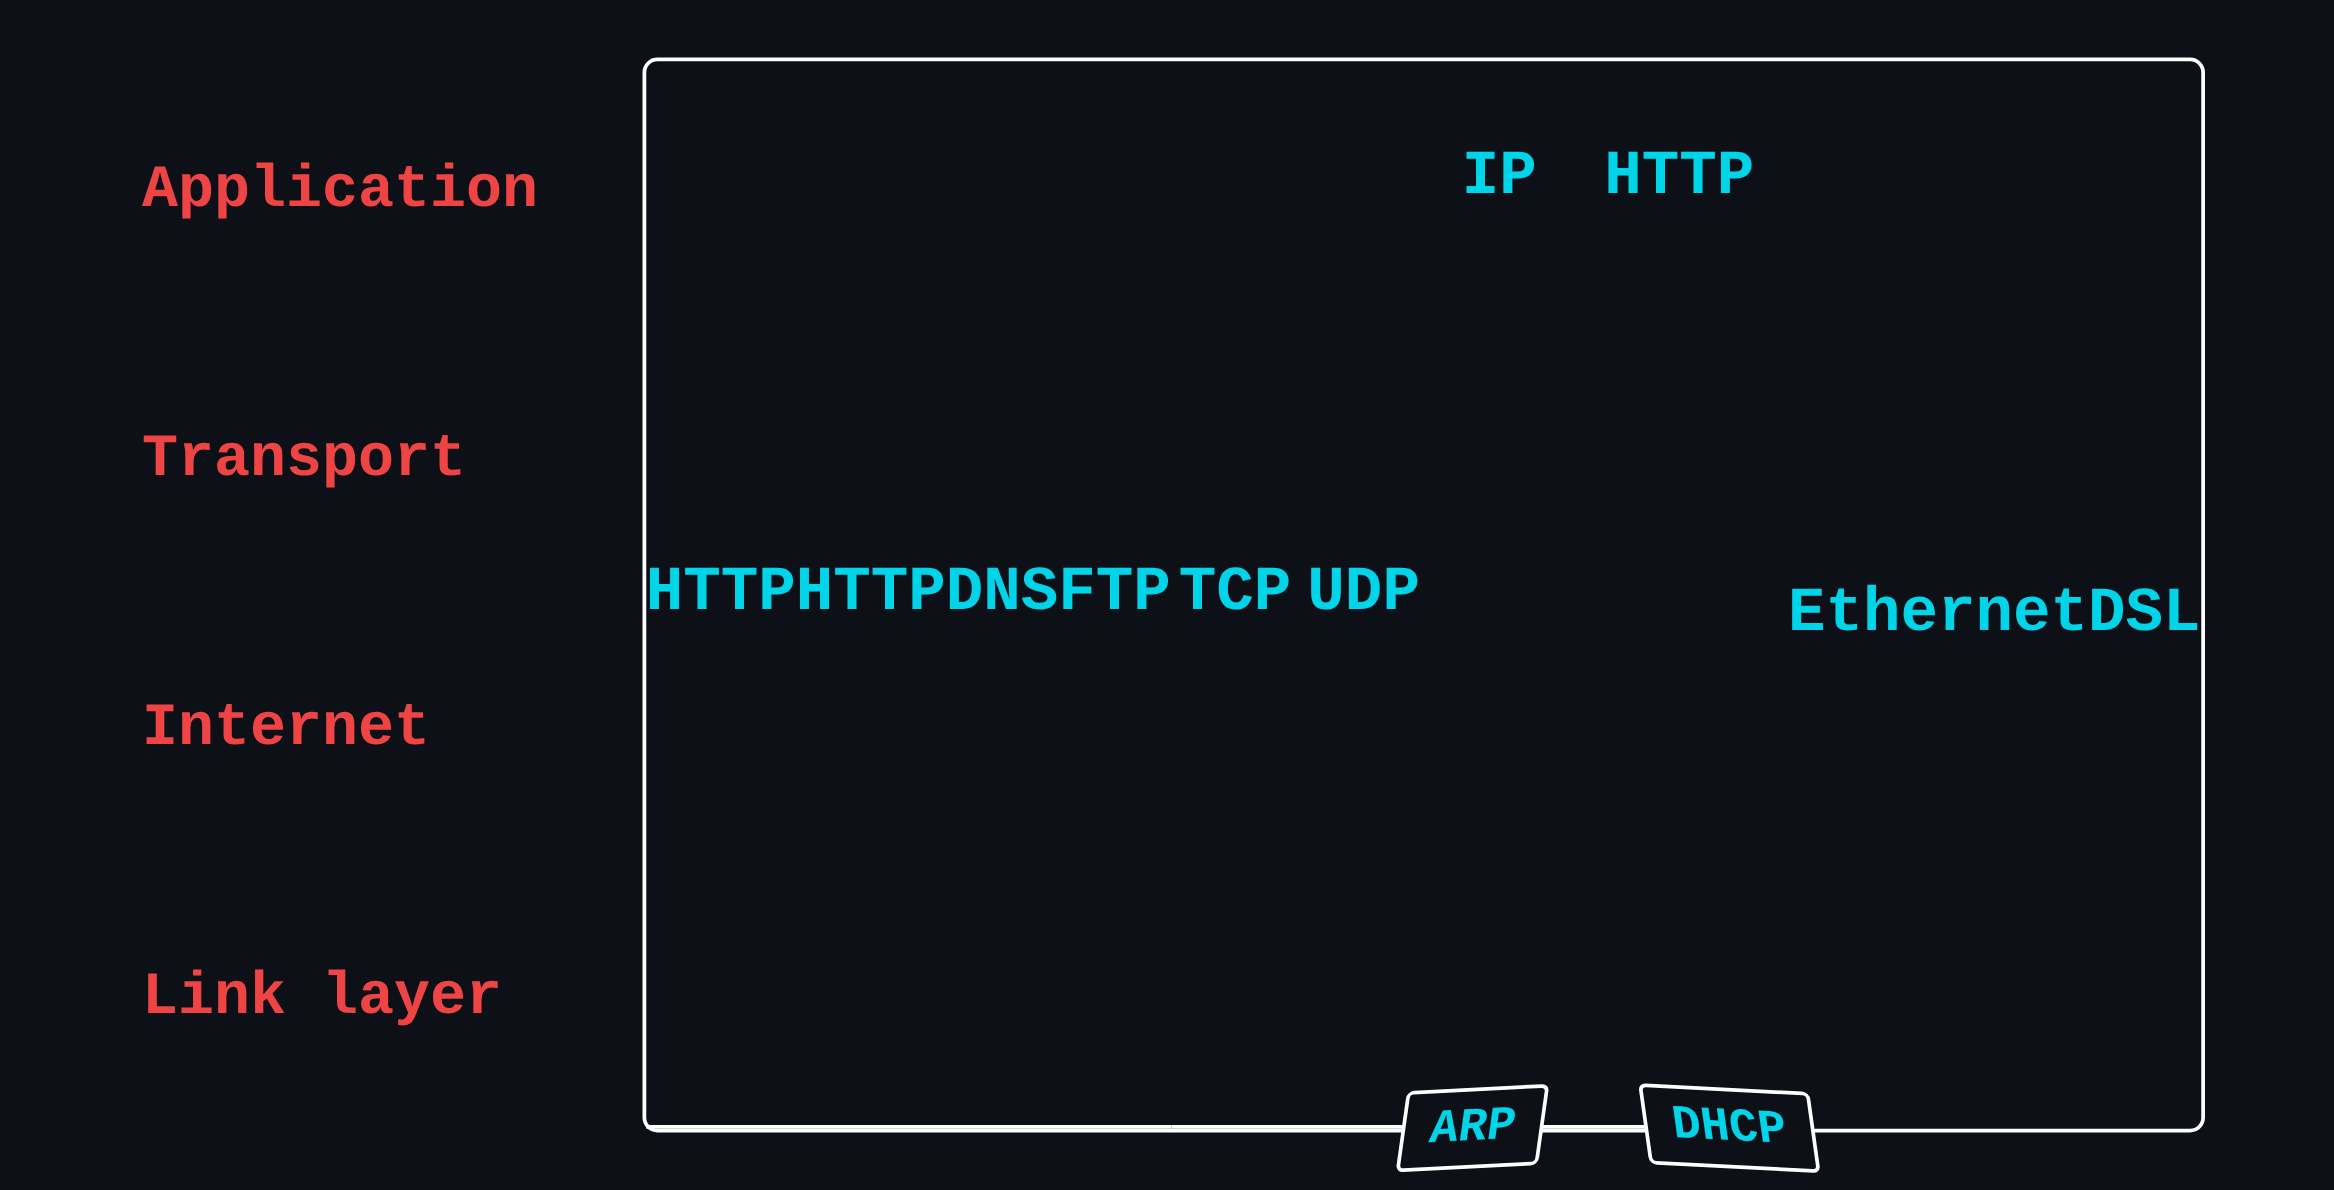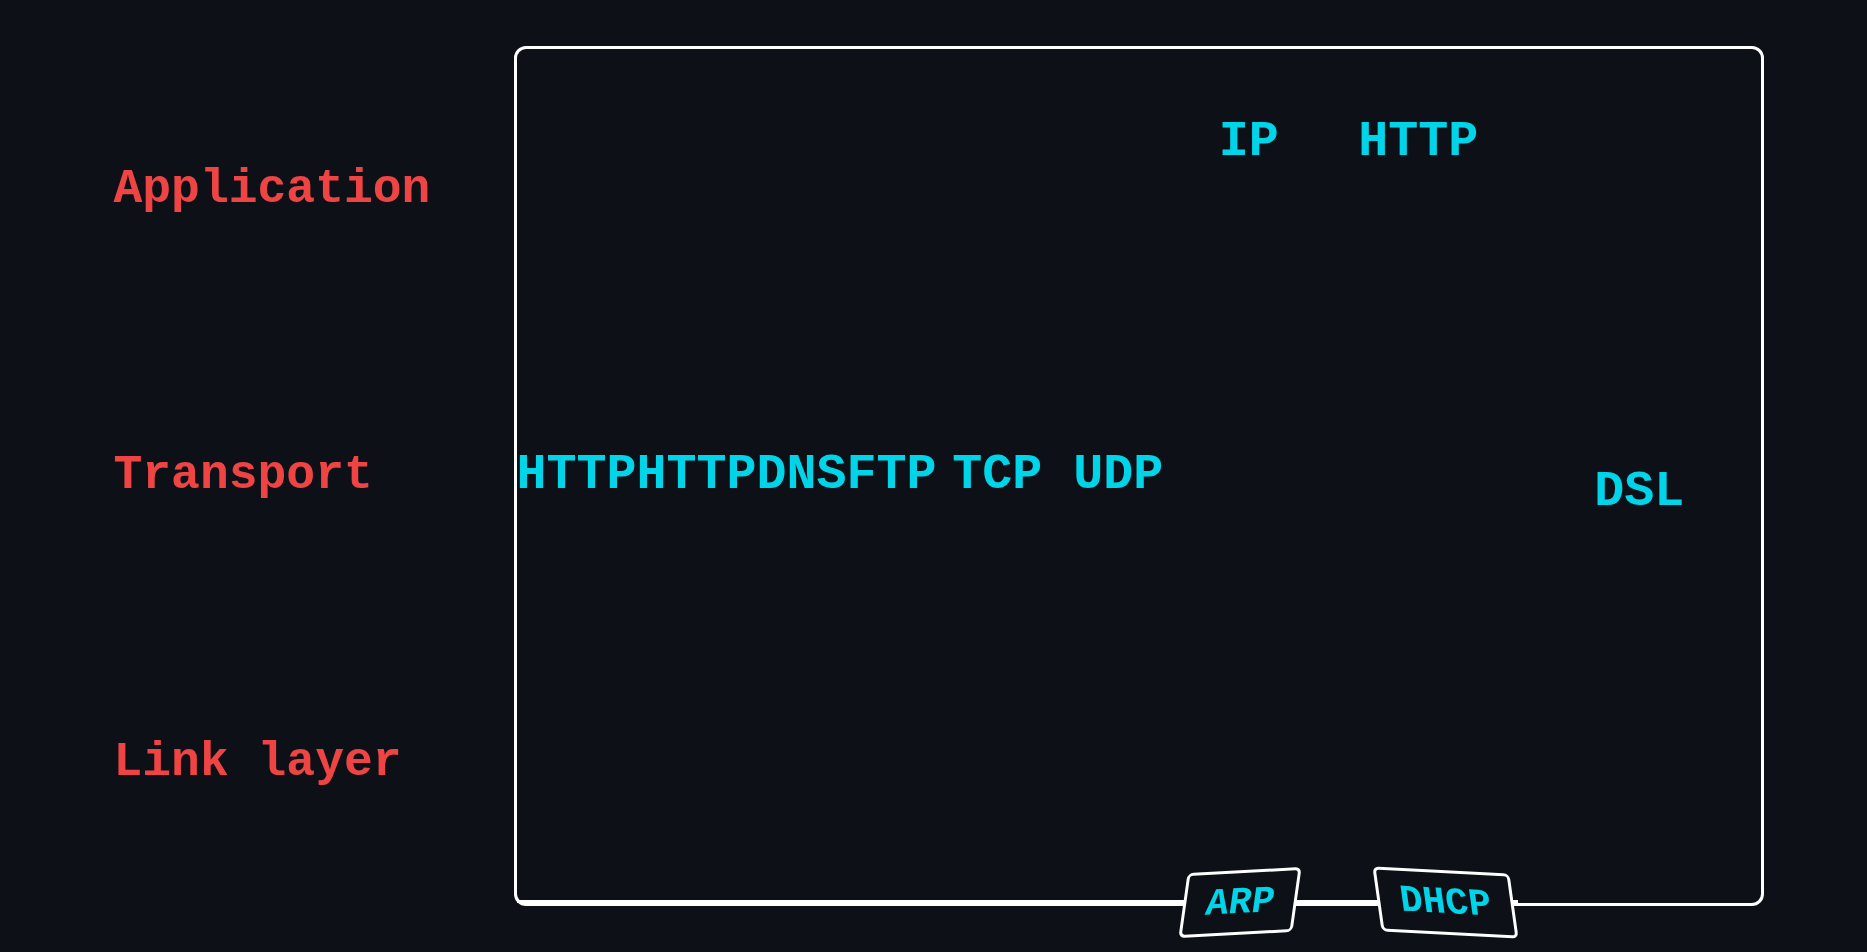--- a/index.html
+++ b/index.html
@@ -147,20 +147,21 @@
     }
   </style>
 </head>
 <body>
 
 <div class="diagram-container">
 
   <div class="labels-column">
     <div class="layer-label">Application</div>
     <div class="layer-label">Transport</div>
+    <div class="layer-label">Internet</div>
     <div class="layer-label">Link layer</div>
   </div>
 
   <div class="diagram-box">
 
     <div class="layer-row app-row">
       <span class="protocol-label">HTTP</span>
       <span class="protocol-label">HTTP</span>
       <span class="protocol-label">DNS</span>
       <span class="protocol-label">FTP</span>
@@ -180,17 +181,18 @@
         <div class="arp-box">
           <span class="protocol-label">ARP</span>
         </div>
         <div class="dhcp-box">
           <span class="protocol-label">DHCP</span>
         </div>
       </div>
     </div>
 
     <div class="layer-row link-row">
+      <span class="protocol-label">Ethernet</span>
       <span class="protocol-label">DSL</span>
     </div>
 
   </div>
 </div>
 
 </body></html>

